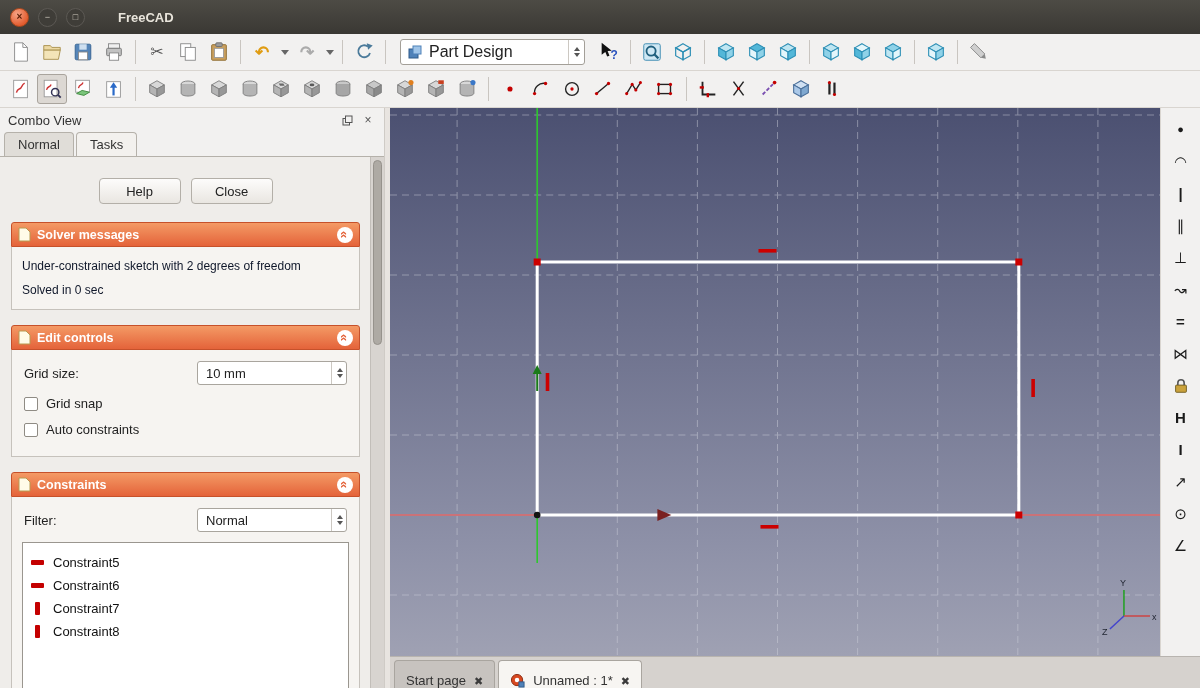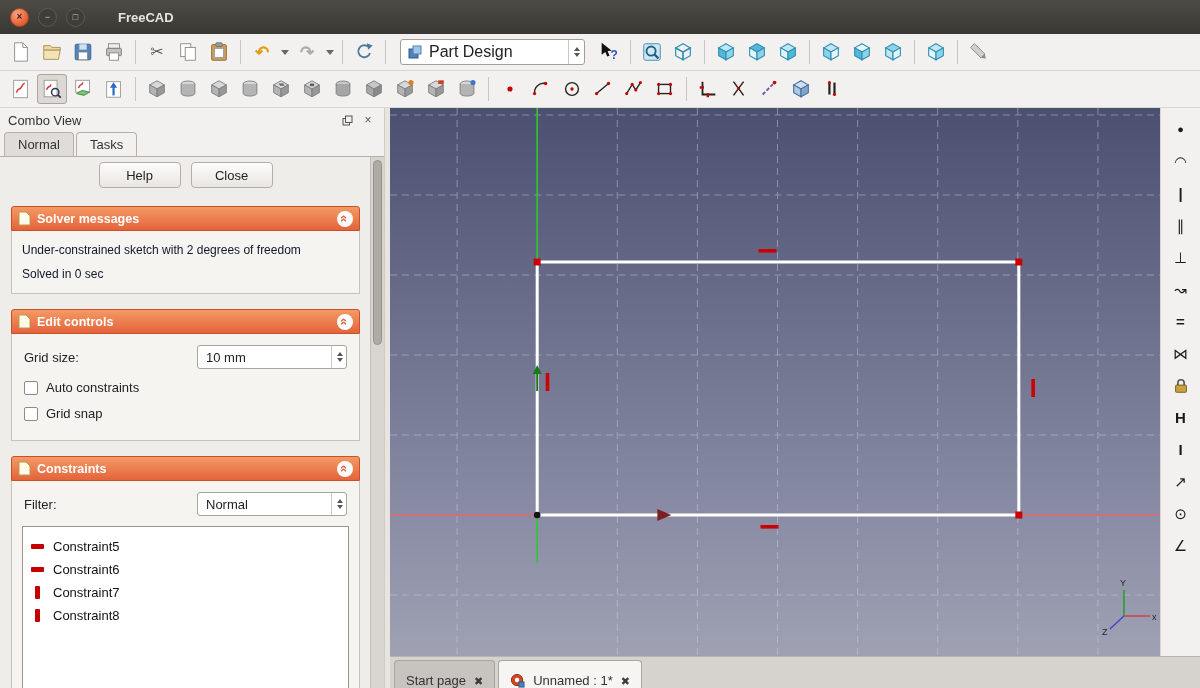--- a/index.html
+++ b/index.html
@@ -42,21 +42,21 @@
   .cv-header .sp{flex:1}
   .cv-hicon{width:16px;height:16px;display:flex;align-items:center;justify-content:center;color:#555;font-size:12px;margin-left:5px}
   .cv-tabs{display:flex;padding:0 4px;gap:2px}
   .cv-tab{padding:4px 13px;font-size:13px;background:#e0ddd8;border:1px solid #b5b1aa;border-bottom:none;border-radius:4px 4px 0 0;color:#333}
   .cv-tab.active{background:#f3f1ee}
   .cv-body{flex:1;display:flex;min-height:0;border-top:1px solid #b5b1aa;background:#efedea}
   .cv-scroll{flex:1;padding:4px 5px 0 6px;overflow:hidden}
   .cv-scrollbar{flex:0 0 14px;background:#d8d4d0;border-left:1px solid #c2beb9;position:relative}
   .cv-thumb{position:absolute;left:2px;right:2px;top:3px;height:185px;background:#aeaaa4;border:1px solid #96928c;border-radius:6px}
 
-  .task-buttons{display:flex;justify-content:center;gap:10px;margin:1px 0 18px}
+  .task-buttons{display:flex;justify-content:center;gap:10px;margin:17px 0 18px}
   .qbtn{min-width:82px;height:26px;background:linear-gradient(#fdfcfb,#e9e6e1);border:1px solid #b3afa8;border-radius:4px;font-size:13px;display:flex;align-items:center;justify-content:center}
 
   .section{margin:0 5px 15px}
   .sec-header{height:25px;background:linear-gradient(#f49a65,#e4633a);border:1px solid #c6512b;border-radius:3px 3px 0 0;display:flex;align-items:center;padding:0 6px;gap:6px}
   .sec-title{color:#fff;font-weight:bold;font-size:12.5px;flex:1}
   .sec-collapse{width:16px;height:16px;border-radius:50%;background:#fff;color:#e4633a;display:flex;align-items:center;justify-content:center;font-weight:bold;font-size:13px}
   .sec-collapse b{display:block;transform:rotate(90deg);line-height:1}
   .sec-body{border:1px solid #c6c2bc;border-top:none;background:#f6f4f1;padding:8px 10px}
 
   .solver-line{margin:4px 0 10px;font-size:12px;color:#0f172a}
@@ -540,25 +540,25 @@
                 <div class="qcombo">
                   <span class="qcombo-text">10 mm</span>
                   <span class="qspin">
                       <i class="up"></i>
                       <i class="dn"></i>
                     </span>
                 </div>
               </div>
               <div class="check-row">
                 <span class="checkbox"></span>
-                <span>Auto constraints</span>
+                <span>Grid snap</span>
               </div>
               <div class="check-row">
                 <span class="checkbox"></span>
-                <span>Grid snap</span>
+                <span>Auto constraints</span>
               </div>
             </div>
           </div>
 
           <div class="section">
             <div class="sec-header">
               <svg width="13" height="15" viewBox="0 0 13 15">
                   <path d="M1 1h7l4 4v9H1z" fill="#fffbe8" stroke="#b89a50"></path>
                 </svg>
               <span class="sec-title">Constraints</span>

